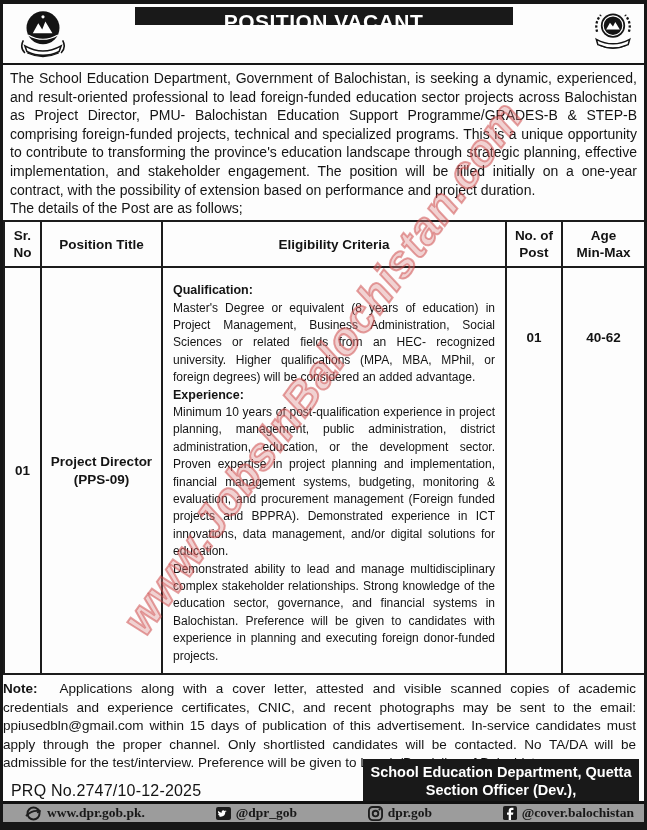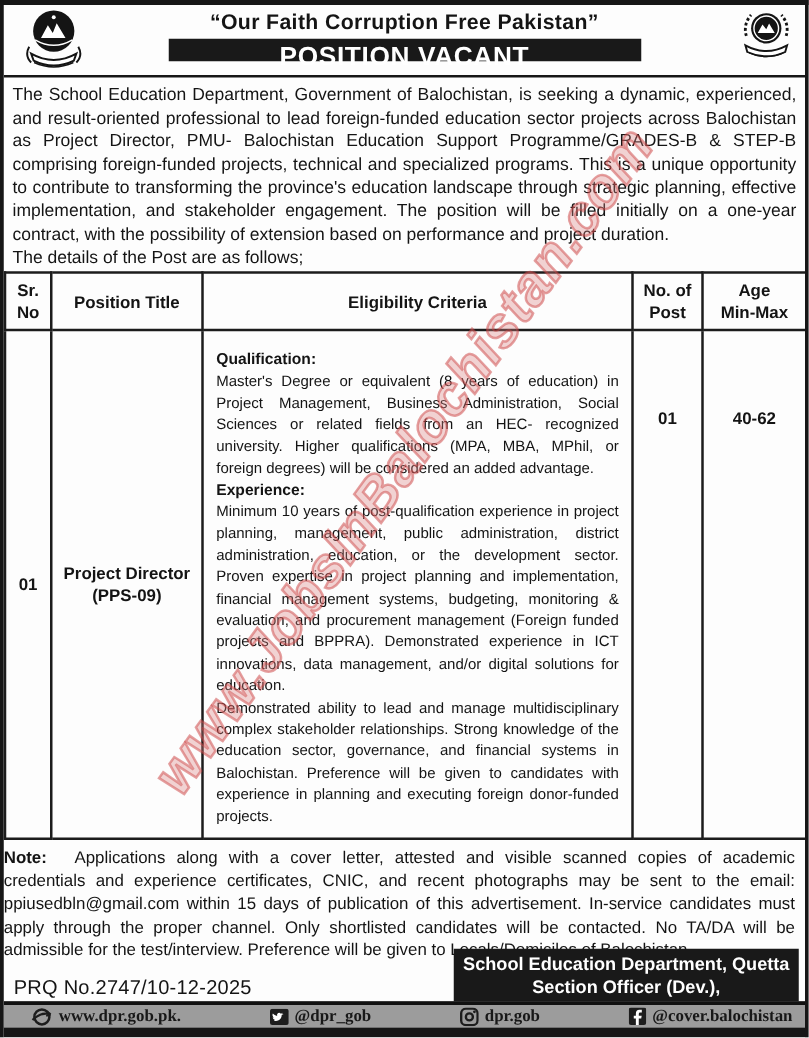--- a/index.html
+++ b/index.html
@@ -144,21 +144,20 @@
     </svg>
     <svg class="emblem right" viewBox="0 0 60 66">
       <circle cx="30" cy="22" r="16" fill="#141414"></circle>
       <circle cx="30" cy="22" r="13" fill="none" stroke="#ffffff" stroke-width="1.5"></circle>
       <path d="M21,27 l5,-9 4,5 3,-6 6,10 z" fill="#ffffff"></path>
       <path d="M9,30 a22,22 0 0 1 5,-22" stroke="#141414" stroke-width="3" stroke-dasharray="3,2.5" fill="none"></path>
       <path d="M51,30 a22,22 0 0 0 -5,-22" stroke="#141414" stroke-width="3" stroke-dasharray="3,2.5" fill="none"></path>
       <path d="M8,40 q22,12 44,0 l-2,7 q-20,9 -40,0 z" fill="#ffffff" stroke="#141414" stroke-width="2"></path>
       <path d="M12,48 q18,8 36,0" stroke="#141414" stroke-width="1.2" fill="none"></path>
     </svg>
-    <div class="motto">“Our Faith Corruption Free Pakistan”</div>
     <div class="banner-box">POSITION VACANT</div>
   </div>
 
   <div class="intro">
     <p>The School Education Department, Government of Balochistan, is seeking a dynamic, experienced, and result-oriented professional to lead foreign-funded education sector projects across Balochistan as Project Director, PMU- Balochistan Education Support Programme/GRADES-B &amp; STEP-B comprising foreign-funded projects, technical and specialized programs. This is a unique opportunity to contribute to transforming the province's education landscape through strategic planning, effective implementation, and stakeholder engagement. The position will be filled initially on a one-year contract, with the possibility of extension based on performance and project duration.</p>
     <div class="details-line">The details of the Post are as follows;</div>
   </div>
 
   <table class="vacancy">
     <colgroup>

